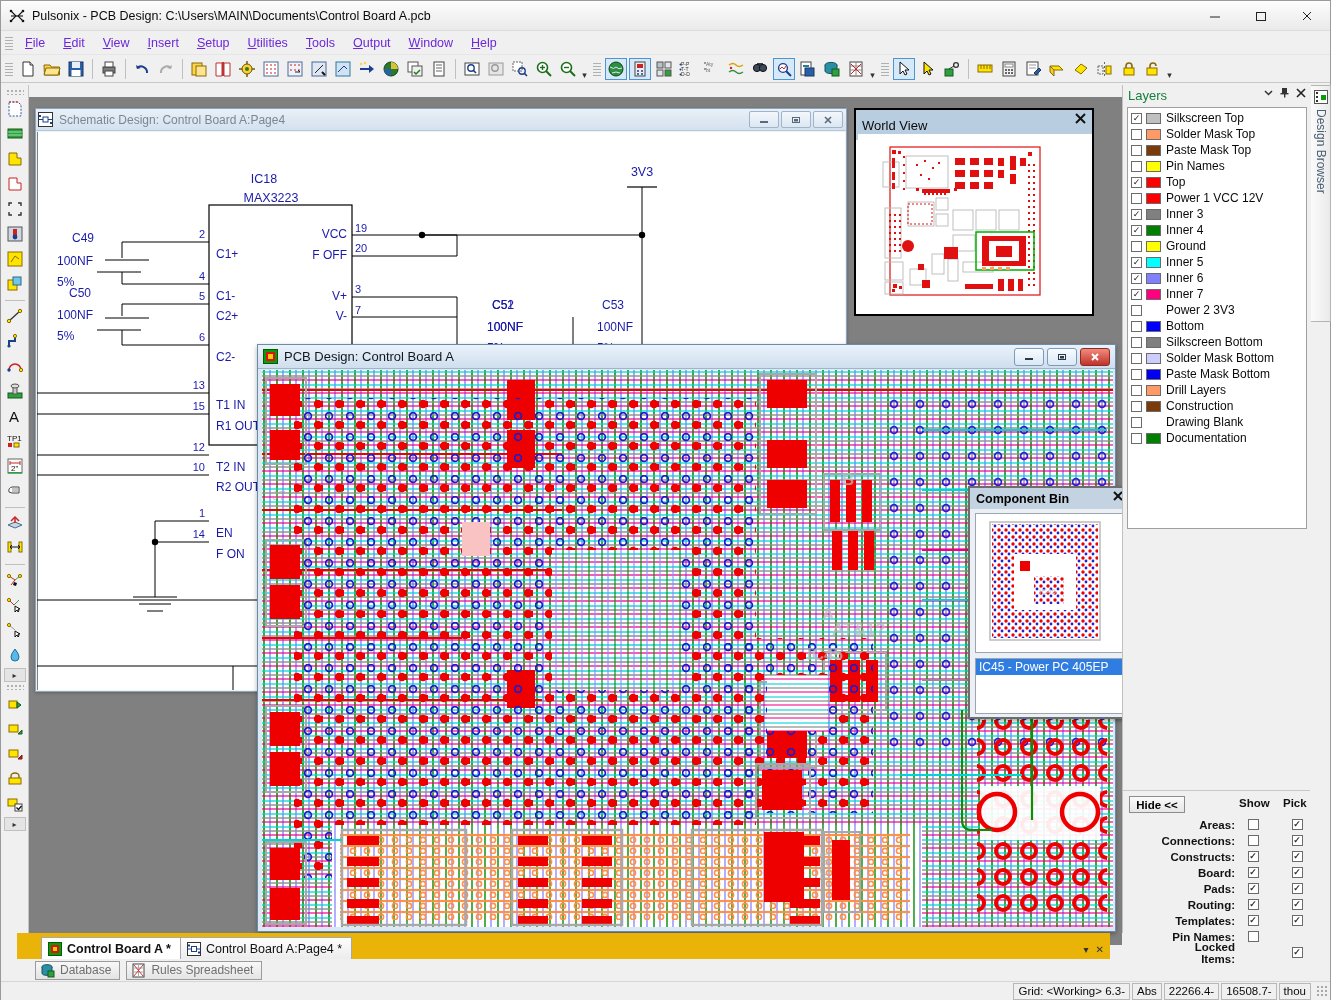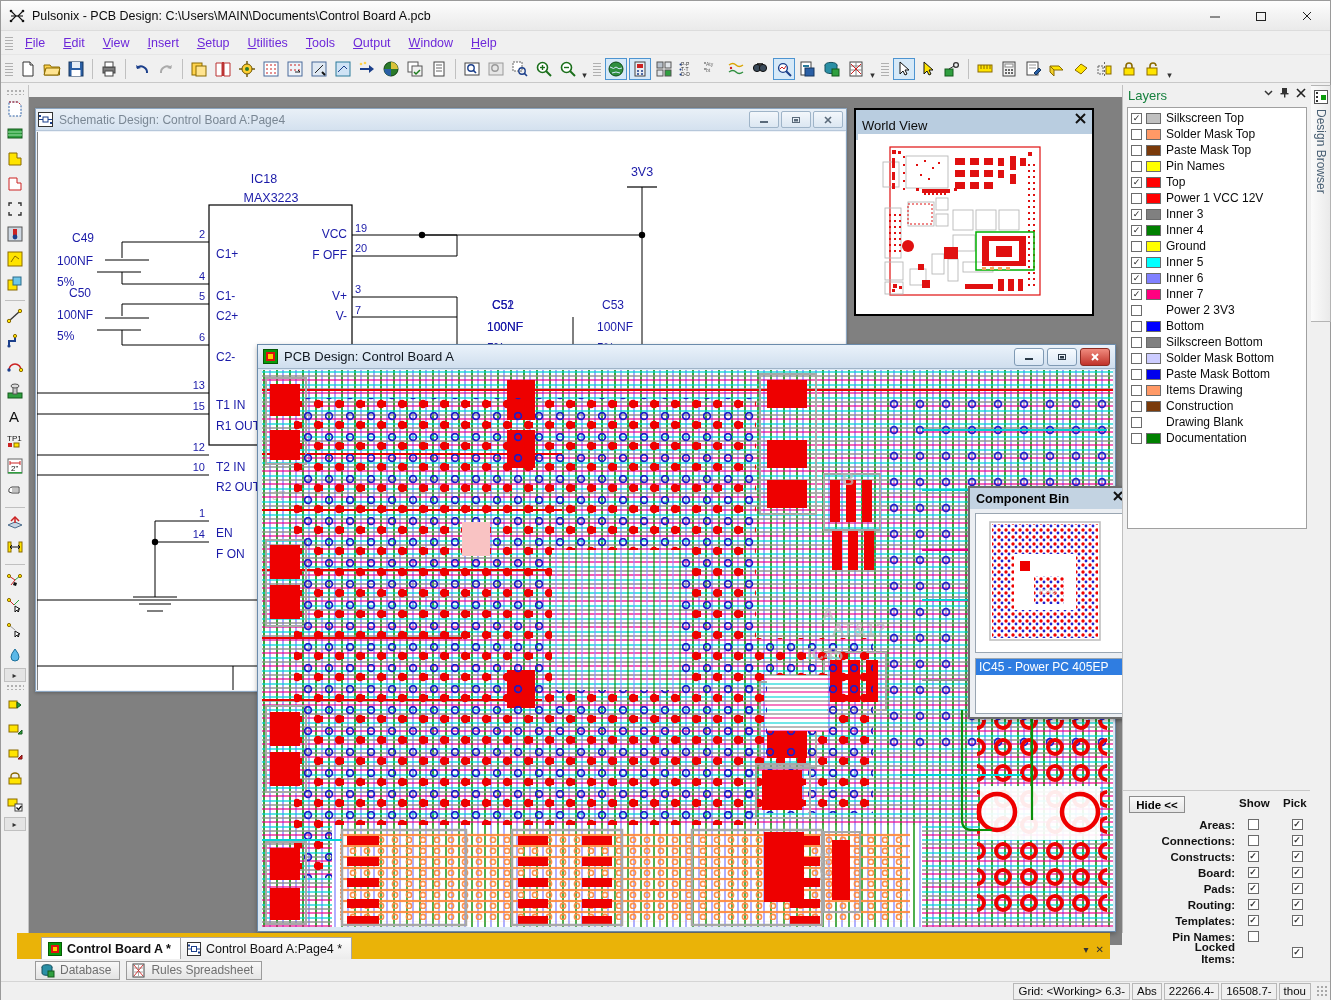--- a/index.html
+++ b/index.html
@@ -1641,21 +1641,21 @@
           <span class="lname">Solder Mask Bottom</span>
         </div>
         <div class="layer-row">
           <span class="lchk"></span>
           <span class="lswatch" style="background: rgb(0, 0, 238);"></span>
           <span class="lname">Paste Mask Bottom</span>
         </div>
         <div class="layer-row">
           <span class="lchk"></span>
           <span class="lswatch" style="background: rgb(255, 153, 102);"></span>
-          <span class="lname">Items Drawing</span>
+          <span class="lname">Drill Layers</span>
         </div>
         <div class="layer-row">
           <span class="lchk"></span>
           <span class="lswatch" style="background: rgb(122, 58, 10);"></span>
           <span class="lname">Construction</span>
         </div>
         <div class="layer-row">
           <span class="lchk"></span>
           <span class="lswatch none"></span>
           <span class="lname">Drawing Blank</span>

